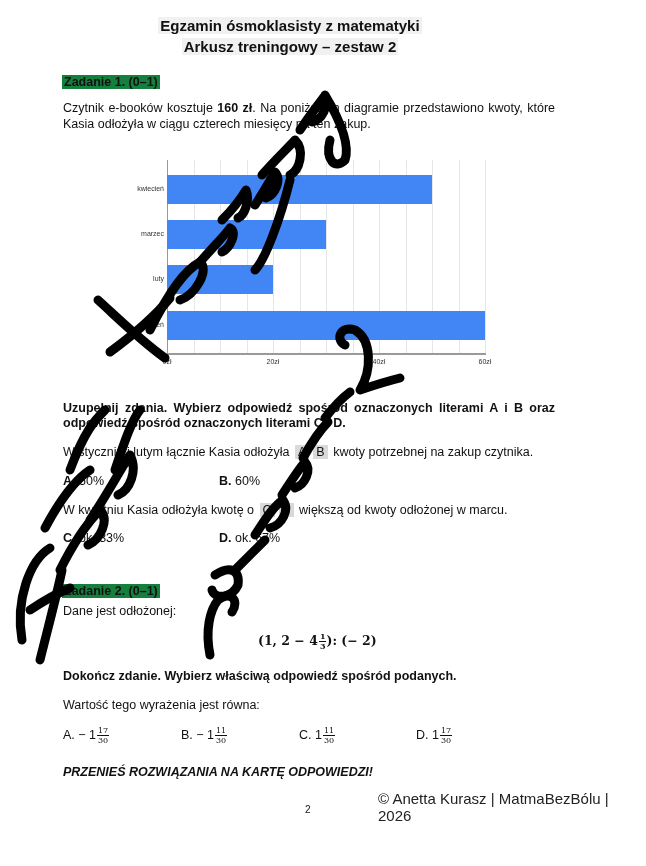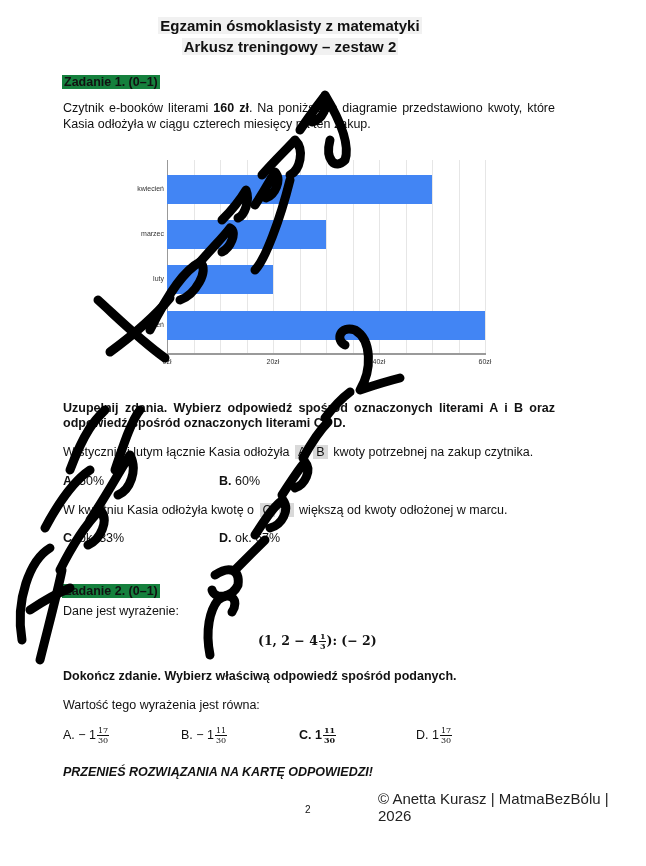--- a/index.html
+++ b/index.html
@@ -32,21 +32,21 @@
 </div>
 <div class="abs title" style="top:38px;">
   <span>Arkusz treningowy – zestaw 2</span>
 </div>
 
 <div class="abs" style="left:62px; top:72px;">
   <span class="hdr">Zadanie 1. (0–1)</span>
 </div>
 
 <div class="abs p just" style="left:63px; top:100px; width:492px;">
-  <span>Czytnik e-booków literami </span><span class="bold">160 zł</span><span>. Na poniższym diagramie przedstawiono kwoty, które</span>
+  <span>Czytnik e-booków kosztuje </span><span class="bold">160 zł</span><span>. Na poniższym diagramie przedstawiono kwoty, które</span>
 </div>
 <div class="abs p" style="left:63px; top:116px;">Kasia odłożyła w ciągu czterech miesięcy na ten zakup.</div>
 
 <div class="abs" style="left:0; top:0; width:646px; height:380px;" id="chart">
   <div class="gl" style="left:167px; background:#999;"></div>
   <div id="gridlines">
       <div class="gl" style="left: 194px;"></div>
       <div class="gl" style="left: 220px;"></div>
       <div class="gl" style="left: 247px;"></div>
       <div class="gl" style="left: 273px;"></div>
@@ -105,36 +105,36 @@
 <div class="abs opt" style="left:63px; top:531px;">
   <span class="bold">C.</span> <span>ok. 33%</span>
 </div>
 <div class="abs opt" style="left:219px; top:531px;">
   <span class="bold">D.</span> <span>ok. 67%</span>
 </div>
 
 <div class="abs" style="left:62px; top:581px;">
   <span class="hdr">Zadanie 2. (0–1)</span>
 </div>
-<div class="abs p" style="left:63px; top:603px;">Dane jest wyrażenie:</div>
+<div class="abs p" style="left:63px; top:603px;">Dane jest odłożonej:</div>
 
 <div class="abs math" style="left:258px; top:632px;">
   <span>(1, 2  −  4</span><span class="frac"><span class="num">1</span><span class="den">3</span></span><span>): (− 2)</span>
 </div>
 
 <div class="abs p bold" style="left:63px; top:668px;">Dokończ zdanie. Wybierz właściwą odpowiedź spośród podanych.</div>
 <div class="abs p" style="left:63px; top:697px;">Wartość tego wyrażenia jest równa:</div>
 
 <div class="abs opt" style="left:63px; top:726px;">
   <span>A.</span> <span>− 1</span><span class="frac"><span class="num">17</span><span class="den">30</span></span>
 </div>
 <div class="abs opt" style="left:181px; top:726px;">
   <span>B.</span> <span>− 1</span><span class="frac"><span class="num">11</span><span class="den">30</span></span>
 </div>
-<div class="abs opt" style="left:299px; top:726px;font-weight:bold;">
+<div class="abs opt" style="left:299px; top:726px;">
   <span>C.</span> <span>1</span><span class="frac"><span class="num">11</span><span class="den">30</span></span>
 </div>
 <div class="abs opt" style="left:416px; top:726px;">
   <span>D.</span> <span>1</span><span class="frac"><span class="num">17</span><span class="den">30</span></span>
 </div>
 
 <div class="abs p bold" style="left:63px; top:764px; font-style:italic;">PRZENIEŚ ROZWIĄZANIA NA KARTĘ ODPOWIEDZI!</div>
 <div class="abs" style="left:378px; top:790px; font-size:15px; color:#222;">© Anetta Kurasz | MatmaBezBólu | 2026</div>
 <div class="abs" style="left:305px; top:804px; font-size:10px;">2</div>
 

